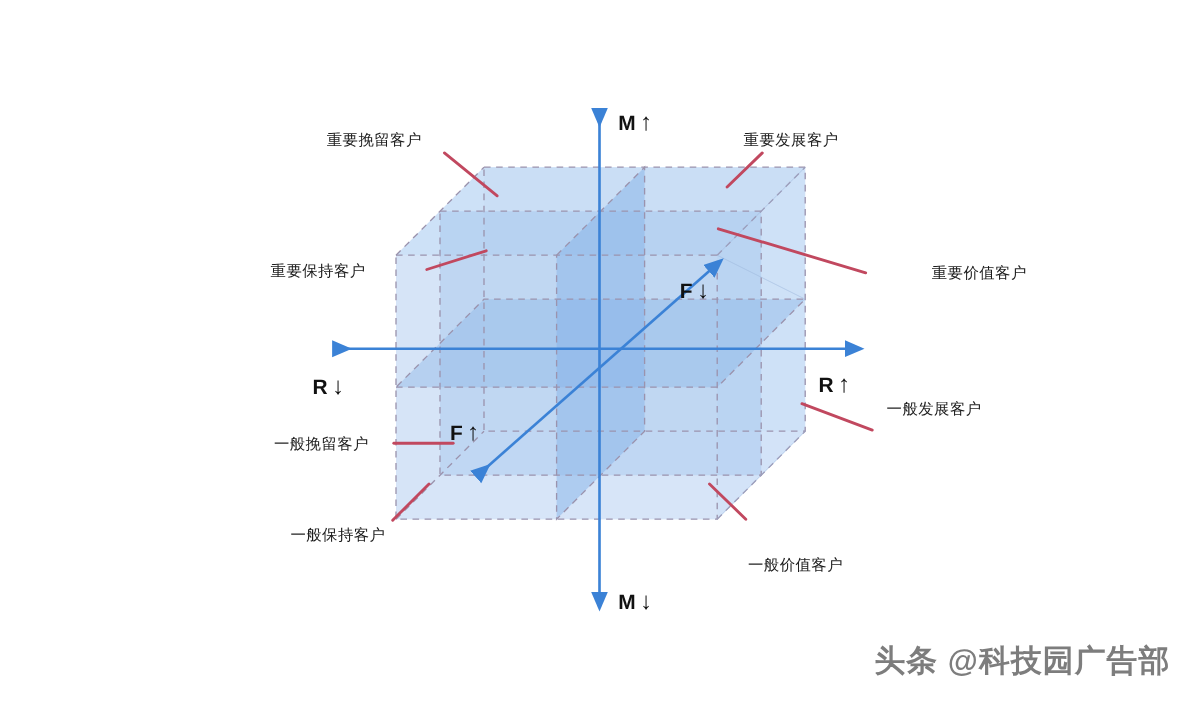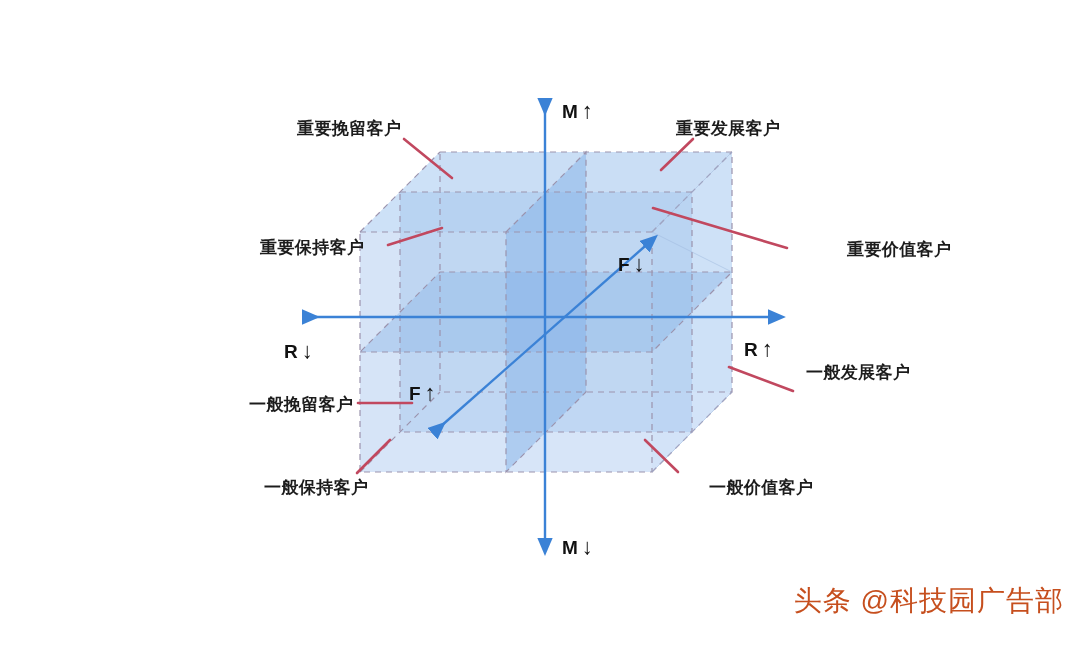--- a/index.html
+++ b/index.html
@@ -19,25 +19,25 @@
   }
   #diagram-svg {
     position: absolute;
     left: 0;
     top: 0;
     width: 1080px;
     height: 650px;
   }
   .seg-label {
     position: absolute;
-    font-size: 17px;
+    font-size: 14px;
     color: #1c1c1c;
     white-space: nowrap;
     letter-spacing: 0.4px;
-    font-weight: 700;
+    font-weight: 400;
     line-height: 1;
   }
   .axis-label {
     position: absolute;
     font-size: 19px;
     font-weight: bold;
     color: #111111;
     white-space: nowrap;
     line-height: 1;
     letter-spacing: 1px;
@@ -45,22 +45,22 @@
   .axis-label .glyph {
     font-size: 22px;
     font-weight: bold;
     padding-left: 3px;
   }
   #watermark {
     position: absolute;
     right: 16px;
     bottom: 30px;
     font-size: 28px;
-    font-weight: normal;
-    color: #c2410c;
+    font-weight: bold;
+    color: #737373;
     white-space: nowrap;
     letter-spacing: 1px;
     text-shadow: 1px 1px 0 rgba(255,255,255,0.9), -1px -1px 0 rgba(255,255,255,0.9);
     opacity: 0.92;
   }
 </style>
 </head>
 <body>
 
 <div id="stage">
@@ -135,31 +135,31 @@
       <line x1="793" y1="391" x2="729" y2="367"></line>
       <line x1="357" y1="473" x2="390" y2="440"></line>
       <line x1="678" y1="472" x2="645" y2="440"></line>
     </g>
   </svg>
 
   <div class="seg-label" style="left:297px; top:120px;">重要挽留客户</div>
 
   <div class="seg-label" style="left:676px; top:120px;">重要发展客户</div>
 
-  <div class="seg-label" style="left:260px; top:239px;">重要保持客户</div>
+  <div class="seg-label" style="left:246px; top:239px;">重要保持客户</div>
 
   <div class="seg-label" style="left:804px; top:241px;margin-left:43px;">重要价值客户</div>
 
   <div class="seg-label" style="left:249px; top:396px;text-align:right;">一般挽留客户</div>
 
   <div class="seg-label" style="left:806px; top:364px;">一般发展客户</div>
 
   <div class="seg-label" style="left:264px; top:479px;">一般保持客户</div>
 
-  <div class="seg-label" style="left:680px; top:479px;margin-left:29px;">一般价值客户</div>
+  <div class="seg-label" style="left:680px; top:506px;">一般价值客户</div>
 
   <div class="axis-label" style="left:562px; top:100px;">
     <span>M</span><span class="glyph">↑</span>
   </div>
 
   <div class="axis-label" style="left:562px; top:536px;">
     <span>M</span><span class="glyph">↓</span>
   </div>
 
   <div class="axis-label" style="left:284px; top:340px;">

